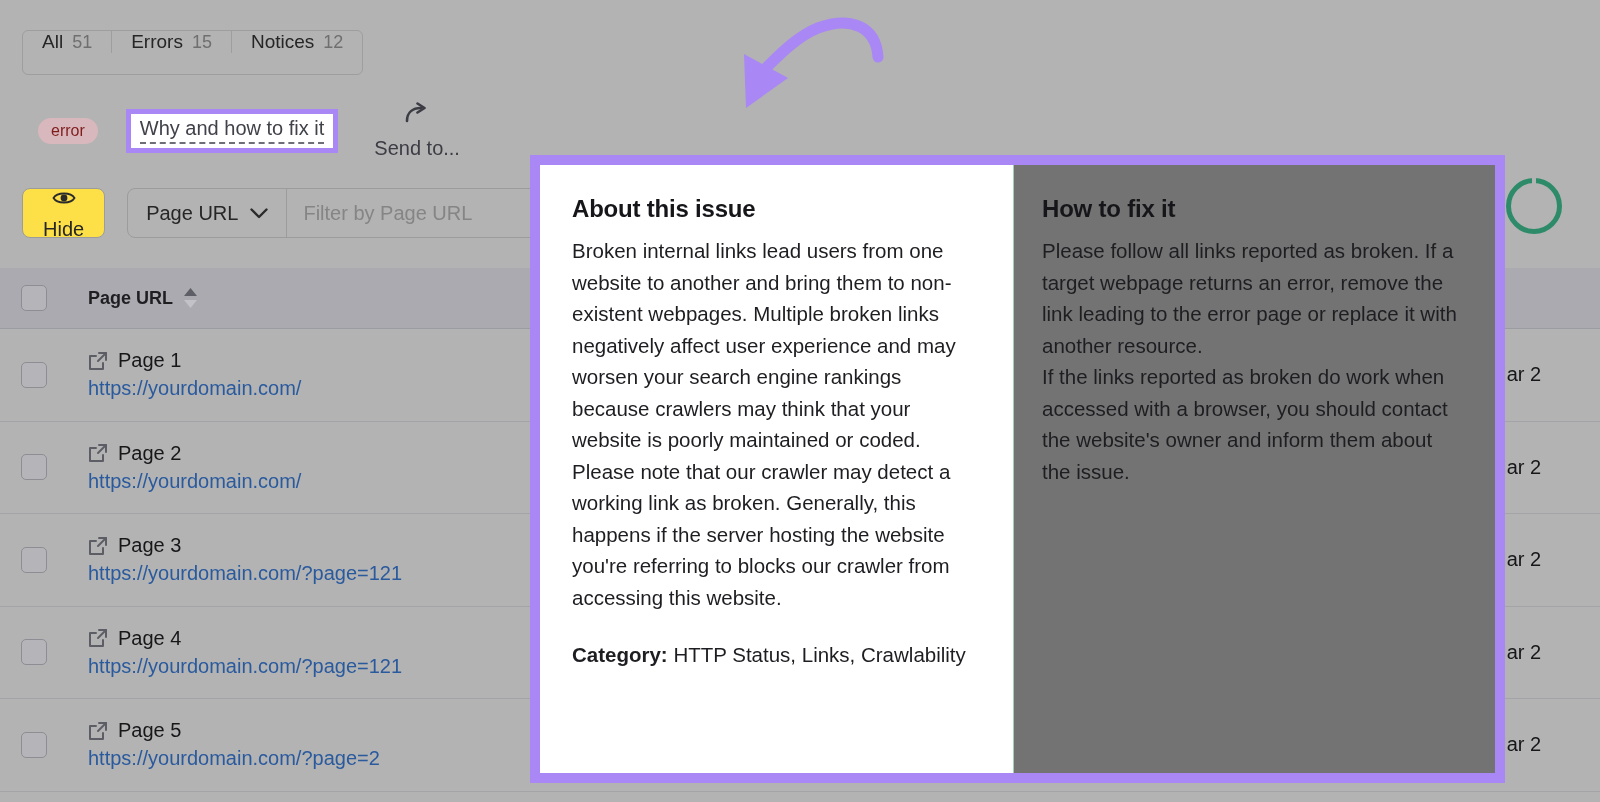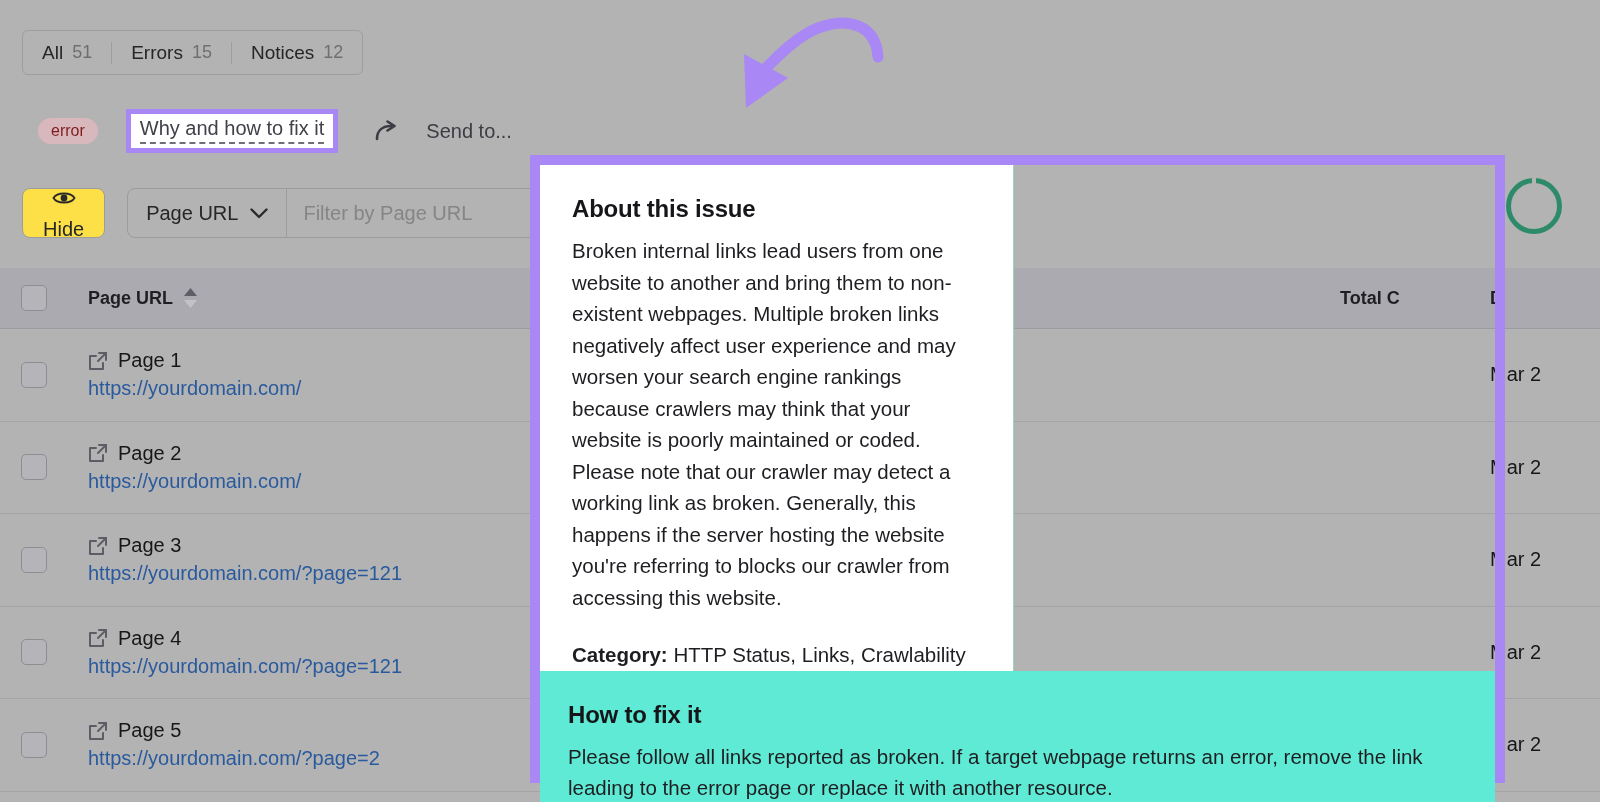--- a/index.html
+++ b/index.html
@@ -16,21 +16,21 @@
     -webkit-font-smoothing: antialiased;
   }
 
   
   #tab-group {
     position: absolute;
     left: 22px;
     top: 30px;
     height: 43px;
     display: flex;
-    align-items: center;
+    align-items: flex-start;
     border: 1px solid #9e9e9e;
     border-radius: 6px;
     overflow: hidden;
   }
   .tab-item {
     display: flex;
     align-items: center;
     gap: 9px;
     padding: 0 19px;
     border-right: 1px solid #9e9e9e;
@@ -81,25 +81,26 @@
     color: #41414a;
     border-bottom: 2px dashed #6e6e78;
     padding-bottom: 2px;
     cursor: pointer;
     white-space: nowrap;
   }
   #send-to {
     margin-left: 36px;
     display: flex;
     align-items: center;
-    gap: 26px;
+    gap: 13px;
     font-size: 20px;
     color: #3c3c44;
     cursor: pointer;
     white-space: nowrap;
+    flex-direction: column;
   }
 
   
   #arrow-annotation {
     position: absolute;
     left: 700px;
     top: 2px;
     width: 200px;
     height: 108px;
     pointer-events: none;
@@ -263,32 +264,31 @@
   #issue-popup {
     position: absolute;
     left: 530px;
     top: 155px;
     width: 975px;
     height: 628px;
     border: 10px solid #a987f5;
     box-sizing: border-box;
     display: flex;
     z-index: 20;
-    flex-direction: column;
   }
   #popup-about {
     width: 474px;
     background: #ffffff;
     padding: 30px 32px 0 32px;
     box-sizing: border-box;
     border-right: 1px solid #9fd3b6;
   }
   #popup-fix {
     flex: 1;
-    background: #5eead4;
+    background: #737373;
     padding: 30px 30px 0 28px;
     box-sizing: border-box;
   }
   .popup-heading {
     font-size: 24px;
     font-weight: bold;
     color: #16161a;
     margin: 0 0 12px 0;
     letter-spacing: -0.2px;
   }

